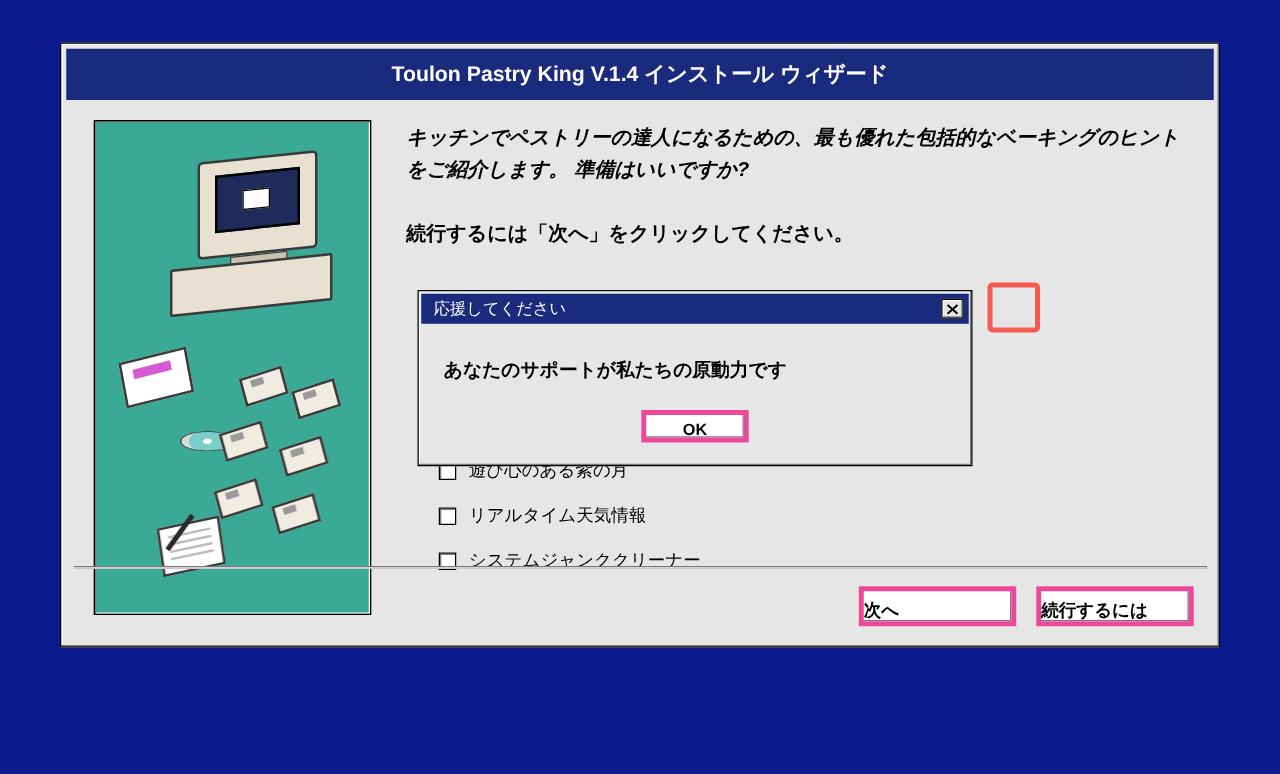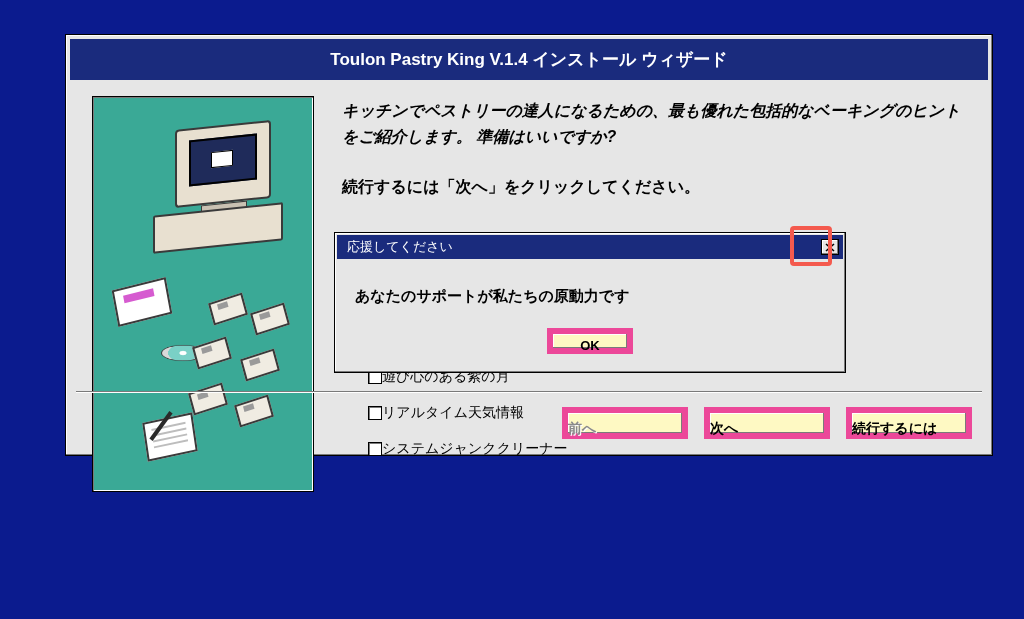--- a/index.html
+++ b/index.html
@@ -7,24 +7,24 @@
     margin: 0;
     padding: 0;
     width: 1024px;
     height: 619px;
     background: #0b1b8e;
     font-family: "MS Gothic", "Meiryo", sans-serif;
     overflow: hidden;
   }
   .wizard-window {
     position: absolute;
-    left: 65px;
+    left: 48px;
     top: 34px;
     width: 928px;
-    height: 422px;
+    height: 484px;
     background: #e6e6e6;
     border: 1px solid #000;
     box-shadow: inset -1px -1px 0 #7a7a7a, inset 1px 1px 0 #ffffff;
     padding: 4px;
   }
   .title-bar {
     background: #1a2b7d;
     color: #fff;
     font-size: 17px;
     font-weight: bold;
@@ -60,20 +60,21 @@
     font-size: 16px;
     font-weight: bold;
     margin-top: 28px;
   }
   .checks {
     margin-top: 170px;
   }
   .check-row {
     display: flex;
     align-items: center;
+    gap: 10px;
     margin-bottom: 18px;
     font-size: 14px;
     padding-left: 26px;
   }
   .checkbox {
     width: 14px;
     height: 14px;
     background: #fff;
     border: 1px solid #000;
     box-shadow: inset 1px 1px 0 #7a7a7a;
@@ -90,38 +91,38 @@
   .footer-buttons {
     position: absolute;
     right: 20px;
     bottom: 16px;
     display: flex;
     gap: 16px;
   }
   .btn {
     min-width: 126px;
     height: 32px;
-    background: #fef9c3;
-    border: 6px solid #ec4899;
+    background: #ffffff;
+    border: 4px solid #ec4899;
     box-shadow: inset -1px -1px 0 #7a7a7a, inset 1px 1px 0 #fff;
     font-size: 14px;
     font-weight: bold;
     line-height: 30px;
     cursor: pointer;
   }
   .btn.disabled {
     color: #8a8a8a;
     text-shadow: 1px 1px 0 #fff;
   }
   
   .dialog {
     position: absolute;
     left: 334px;
     top: 232px;
-    width: 512px;
+    width: 444px;
     background: #e6e6e6;
     border: 1px solid #000;
     box-shadow: inset -1px -1px 0 #7a7a7a, inset 1px 1px 0 #fff;
   }
   .dialog-titlebar {
     display: flex;
     align-items: center;
     justify-content: space-between;
     background: #1a2b7d;
     color: #fff;
@@ -307,21 +308,20 @@
           <div class="checkbox"></div>
           <span>システムジャンククリーナー</span>
         </div>
       </div>
     </div>
   </div>
 
   <div class="footer-divider"></div>
 
   <div class="footer-buttons">
-    <div class="btn disabled">前へ</div>
     <div class="btn">次へ</div>
     <div class="btn">続行するには</div>
   </div>
 </div>
 
 <div class="dialog">
   <div class="dialog-titlebar">
     <span>応援してください</span>
     <div class="close-btn">
       <svg width="10" height="9" viewBox="0 0 10 9">

